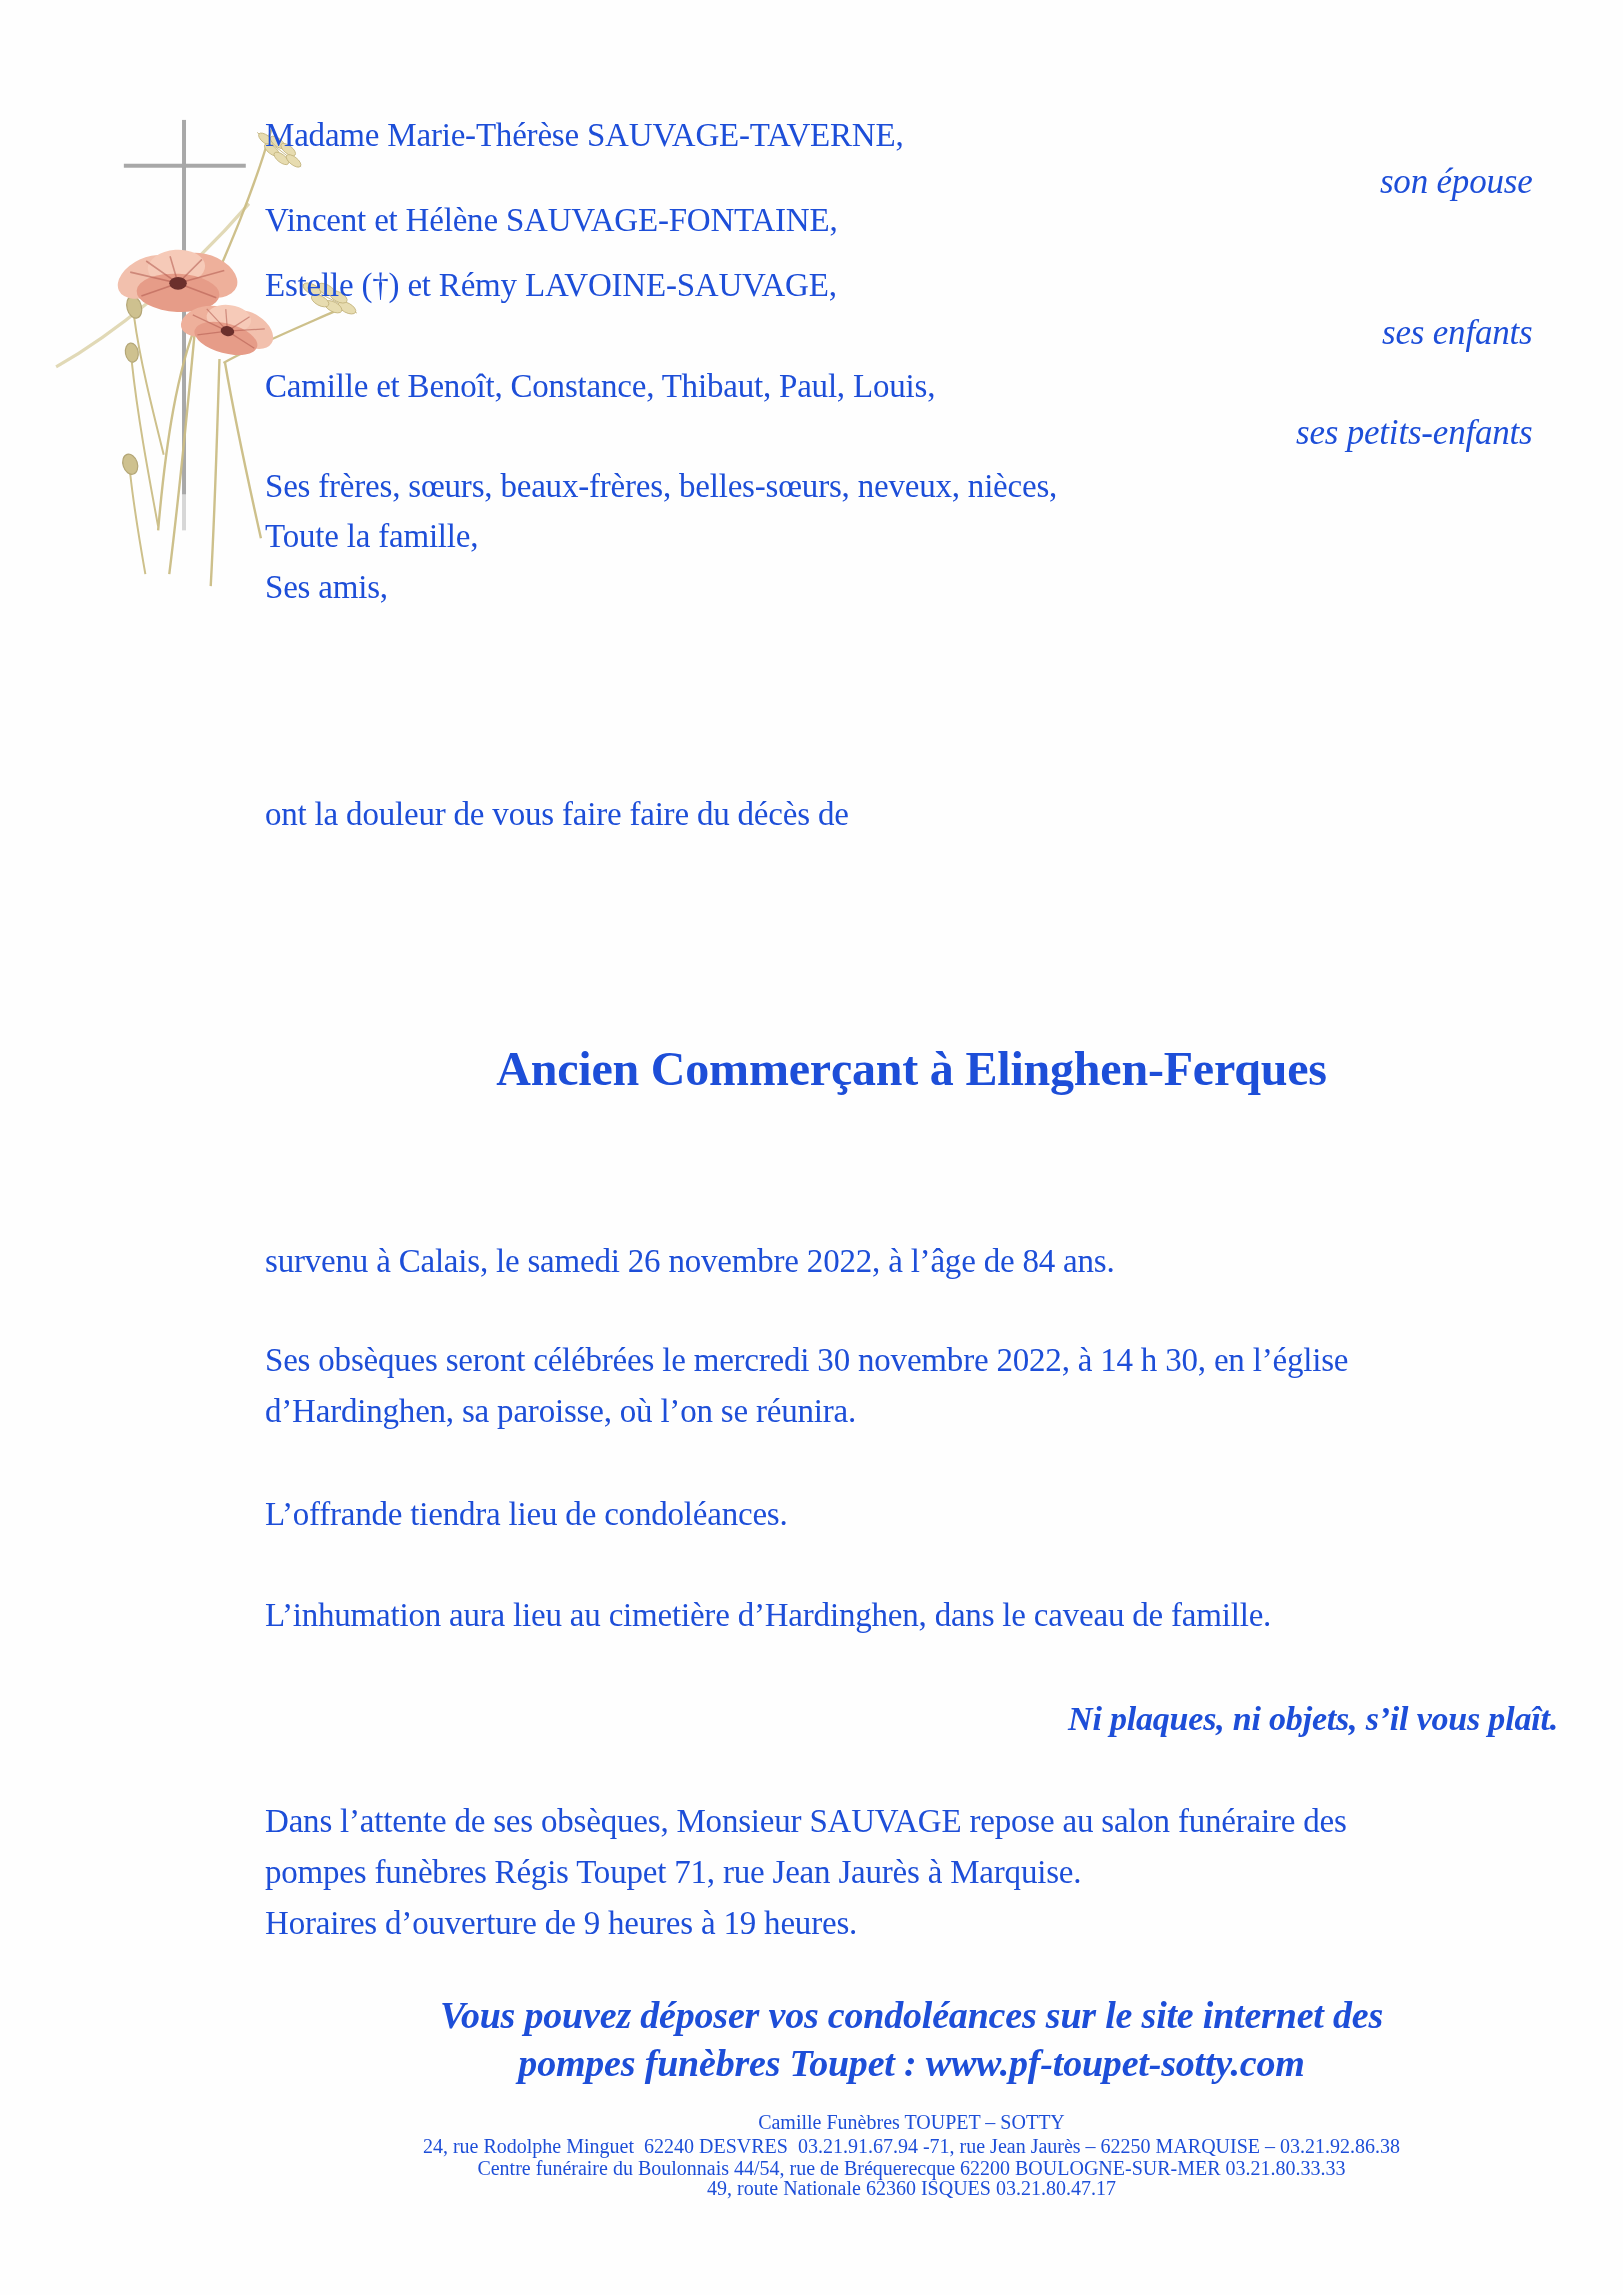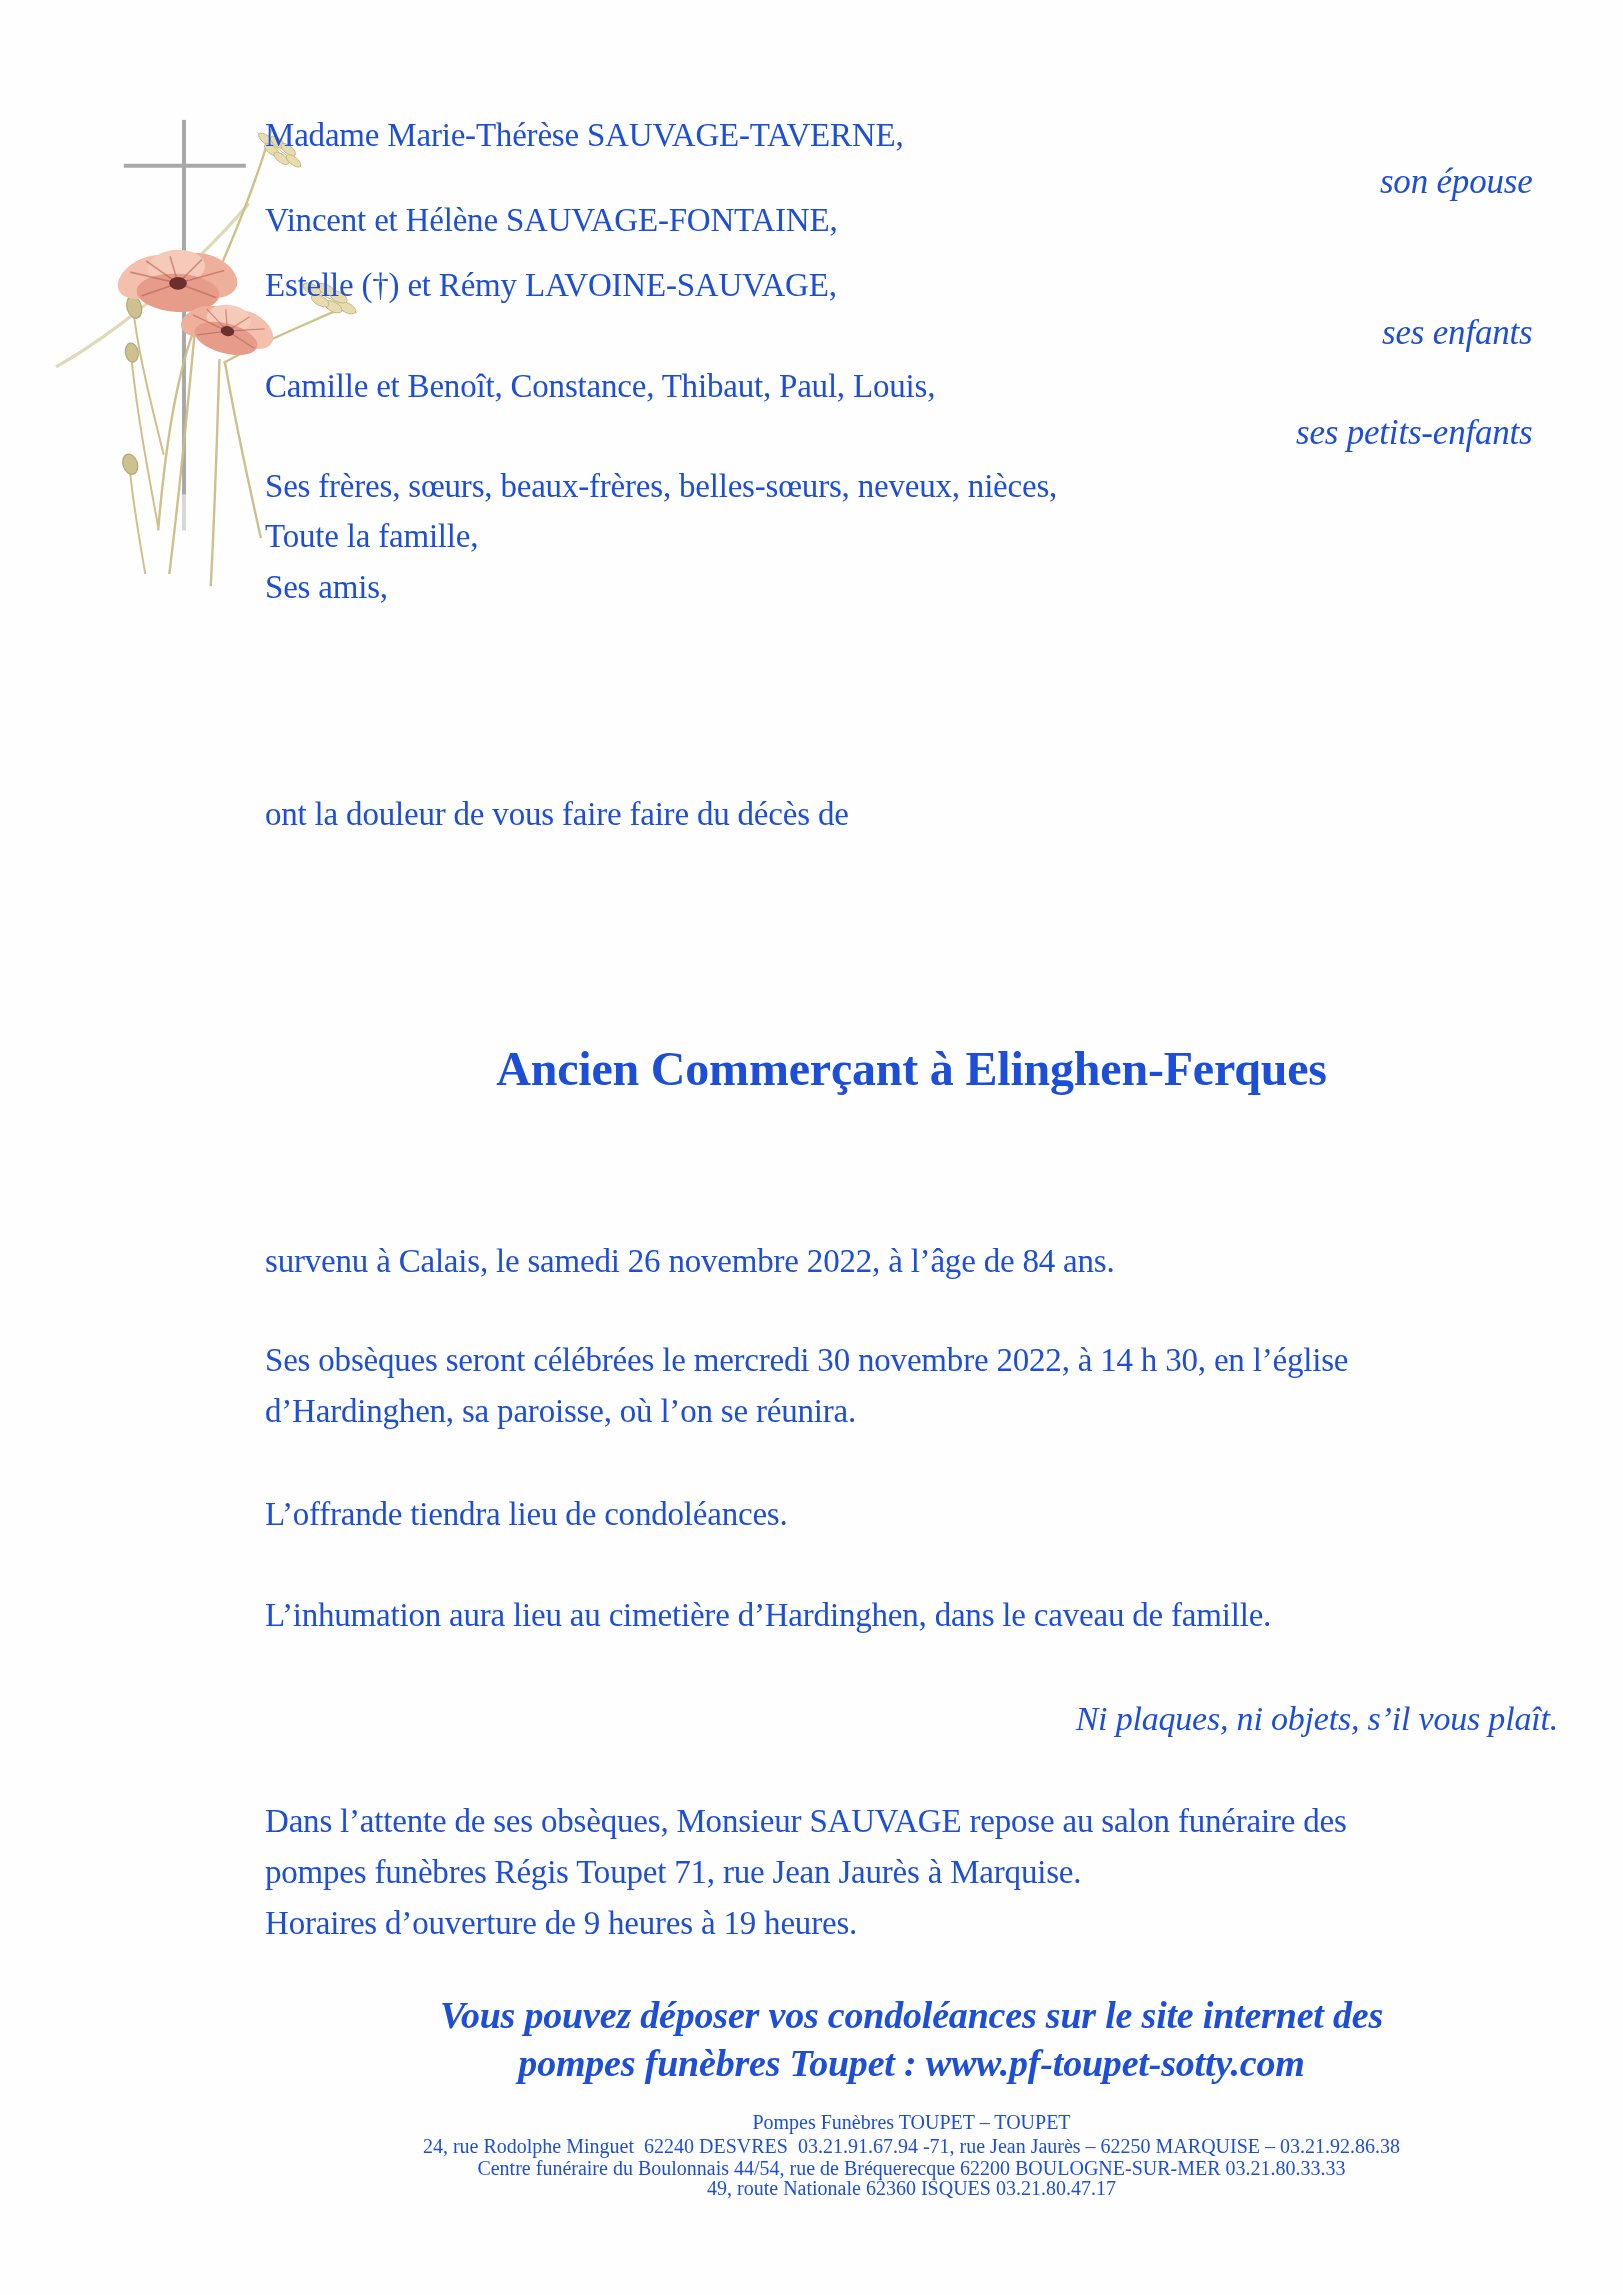--- a/index.html
+++ b/index.html
@@ -20,21 +20,21 @@
     letter-spacing:-0.2px;
     white-space:pre;
     color:#1d4ed8;
   }
   .right{text-align:right;}
   .center{text-align:center;}
   .it{font-style:italic;}
   .lbl{font-size:35px;padding-right:25.5px;box-sizing:border-box;}
   .title{font-size:74px;font-weight:bold;letter-spacing:-0.8px;}
   .subtitle{font-size:48px;font-weight:bold;}
-  .request{font-size:34px;font-weight:normal;font-style:italic;}
+  .request{font-size:34px;font-weight:bold;font-style:italic;}
   .cond{font-size:38px;font-weight:bold;font-style:italic;}
   .foot{font-size:20px;letter-spacing:0;}
   .illustration{position:absolute;left:32px;top:96px;}
 </style>
 </head>
 <body>
 
 <div class="page">
 
   <svg class="illustration" width="367" height="526" viewBox="0 0 460 660">
@@ -124,19 +124,19 @@
   <div class="t" style="top:1498px">L’offrande tiendra lieu de condoléances.</div>
   <div class="t" style="top:1599px">L’inhumation aura lieu au cimetière d’Hardinghen, dans le caveau de famille.</div>
   <div class="t right request" style="top:1702px">Ni plaques, ni objets, s’il vous plaît.</div>
   <div class="t" style="top:1805px">Dans l’attente de ses obsèques, Monsieur SAUVAGE repose au salon funéraire des</div>
   <div class="t" style="top:1856px">pompes funèbres Régis Toupet 71, rue Jean Jaurès à Marquise.</div>
   <div class="t" style="top:1907px">Horaires d’ouverture de 9 heures à 19 heures.</div>
 
   <div class="t center cond" style="top:1996px">Vous pouvez déposer vos condoléances sur le site internet des</div>
   <div class="t center cond" style="top:2044px">pompes funèbres Toupet : www.pf-toupet-sotty.com</div>
 
-  <div class="t center foot" style="top:2112px">Pompes Funèbres TOUPET – TOUPET</div>
+  <div class="t center foot" style="top:2112px">Camille Funèbres TOUPET – SOTTY</div>
   <div class="t center foot" style="top:2136px">24, rue Rodolphe Minguet  62240 DESVRES  03.21.91.67.94 -71, rue Jean Jaurès – 62250 MARQUISE – 03.21.92.86.38</div>
   <div class="t center foot" style="top:2158px">Centre funéraire du Boulonnais 44/54, rue de Bréquerecque 62200 BOULOGNE-SUR-MER 03.21.80.33.33</div>
   <div class="t center foot" style="top:2178px">49, route Nationale 62360 ISQUES 03.21.80.47.17</div>
 
 </div>
 
 
 </body></html>

